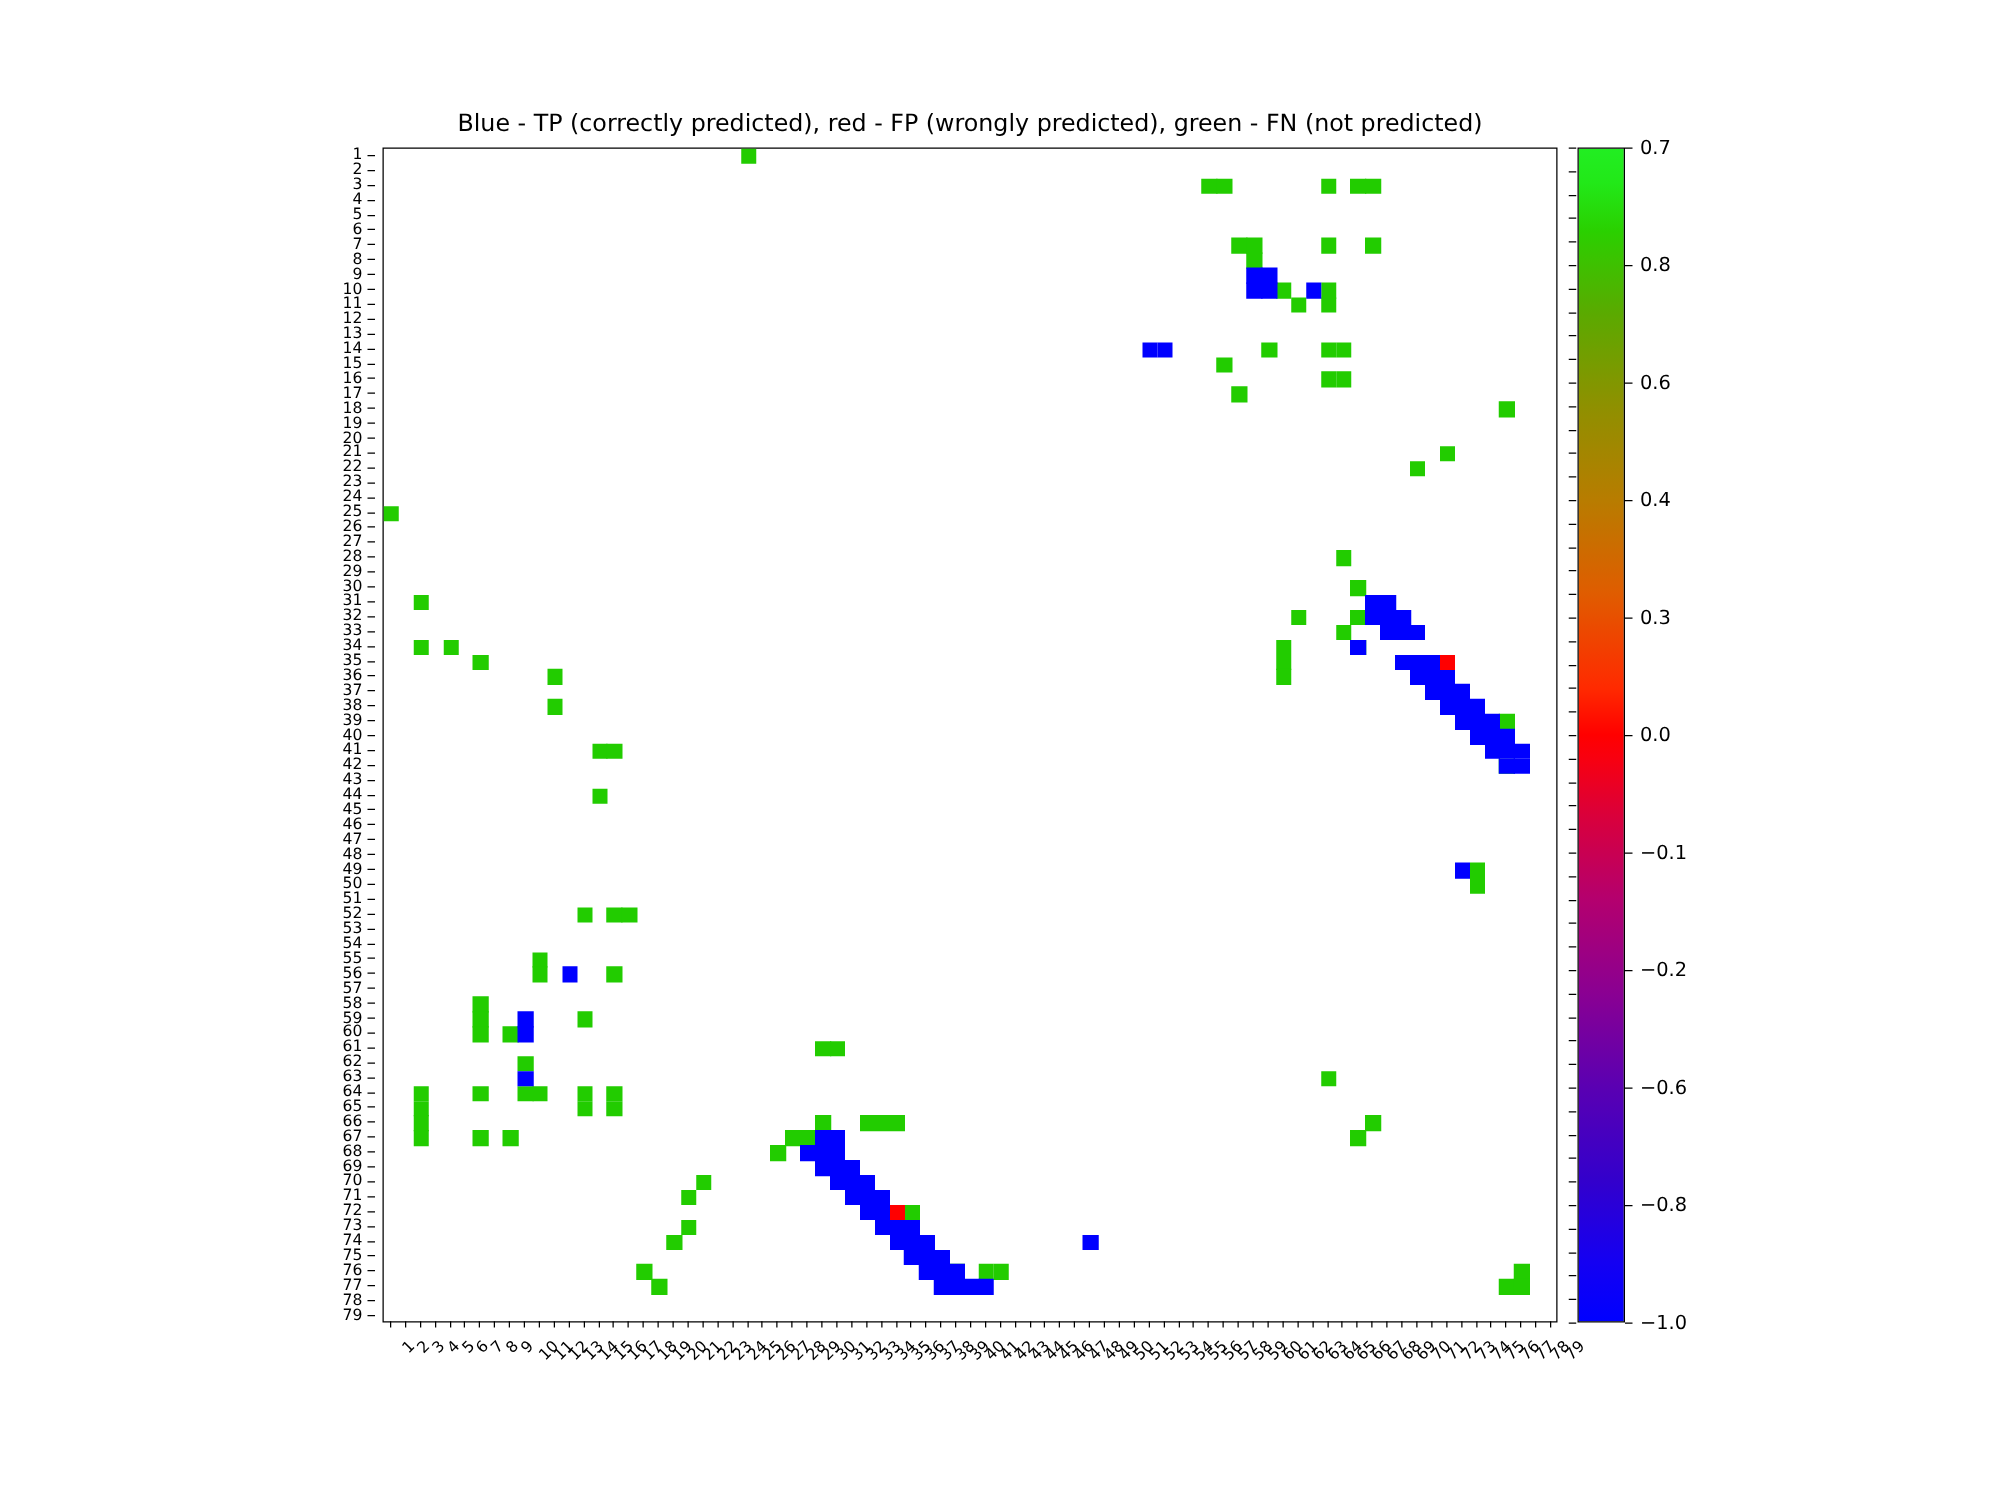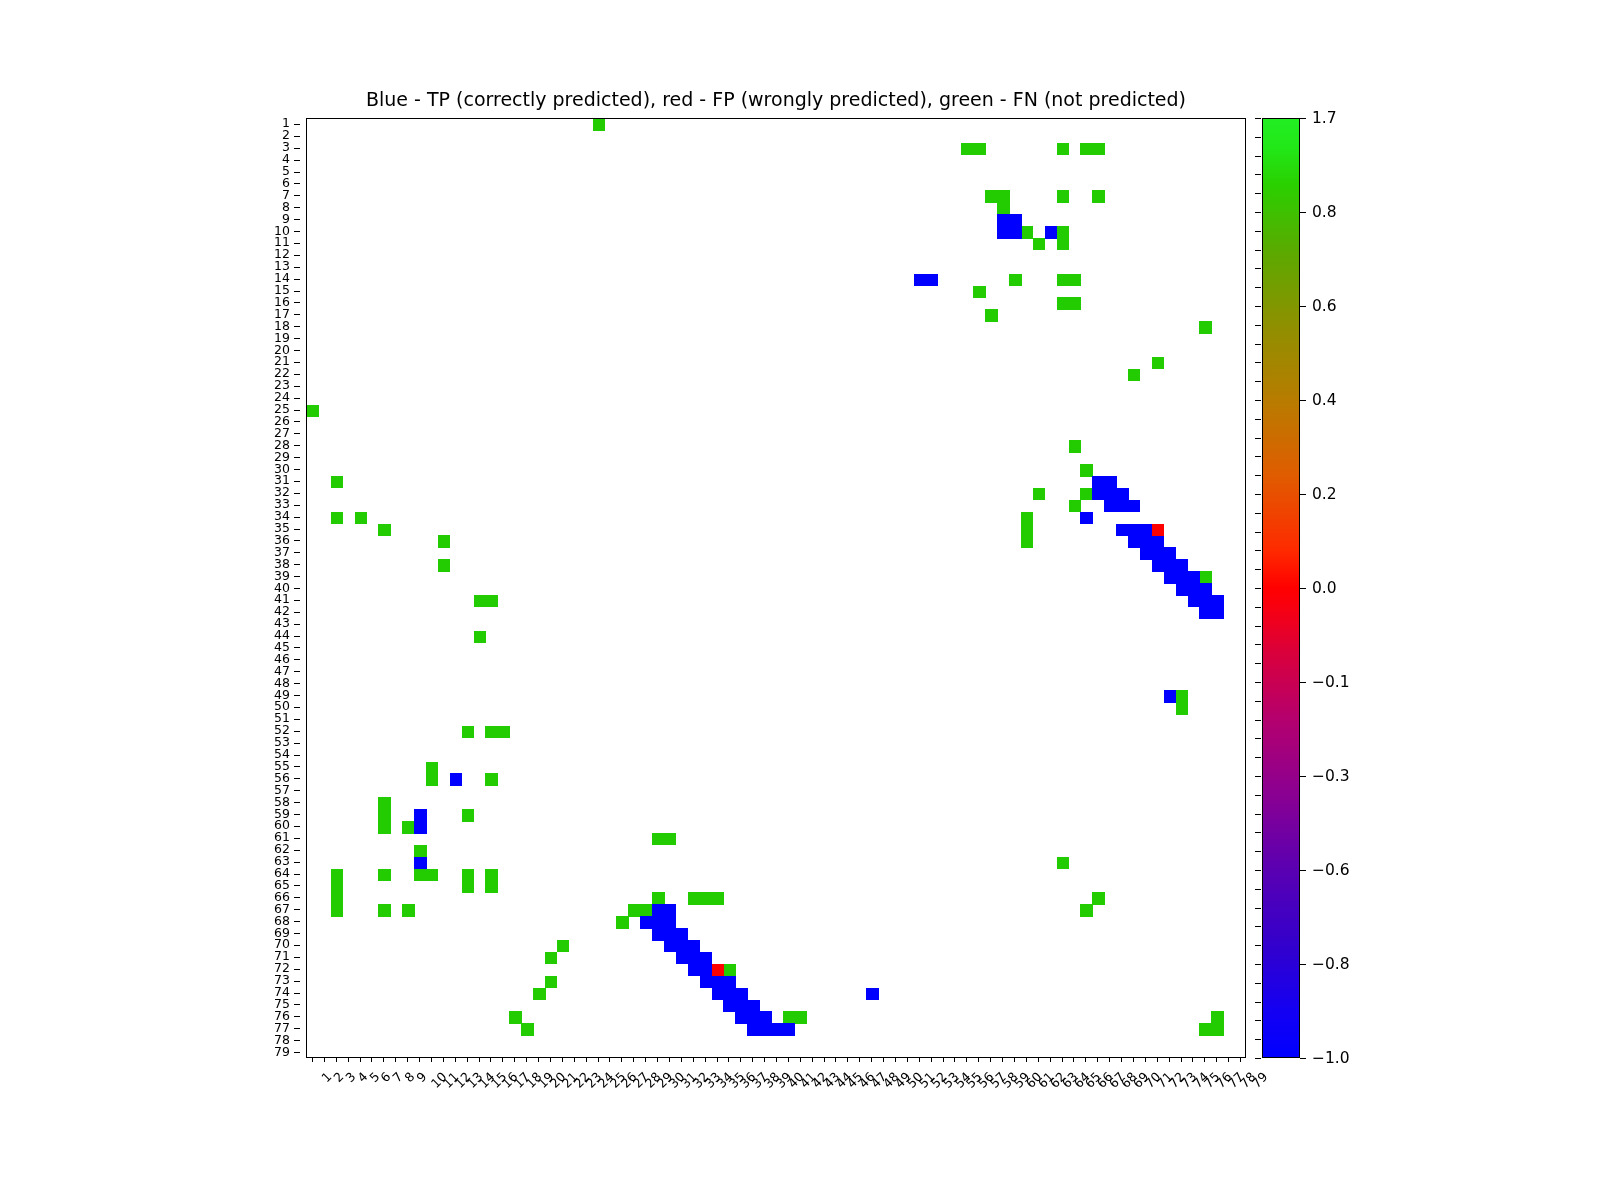--- a/index.html
+++ b/index.html
@@ -557,35 +557,35 @@
       <div class="xlab" style="left: 914.253px; top: 6px;">77</div>
       <div class="tick xtick" style="left: 922.152px; top: -6px;"></div>
       <div class="xlab" style="left: 926.152px; top: 6px;">78</div>
       <div class="tick xtick" style="left: 934.051px; top: -6px;"></div>
       <div class="xlab" style="left: 938.051px; top: 6px;">79</div>
     </div>
 
   <div id="cbar"></div>
   <div id="cbar-ticks">
       <div class="cbtick" style="top: 0px;"></div>
-      <div class="cblab" style="top: 0px;">1.7</div>
+      <div class="cblab" style="top: 0px;">0.7</div>
       <div class="cbtick" style="top: 94px;"></div>
       <div class="cblab" style="top: 94px;">0.8</div>
       <div class="cbtick" style="top: 188px;"></div>
       <div class="cblab" style="top: 188px;">0.6</div>
       <div class="cbtick" style="top: 282px;"></div>
       <div class="cblab" style="top: 282px;">0.4</div>
       <div class="cbtick" style="top: 376px;"></div>
-      <div class="cblab" style="top: 376px;">0.2</div>
+      <div class="cblab" style="top: 376px;">0.3</div>
       <div class="cbtick" style="top: 470px;"></div>
       <div class="cblab" style="top: 470px;">0.0</div>
       <div class="cbtick" style="top: 564px;"></div>
       <div class="cblab" style="top: 564px;">−0.1</div>
       <div class="cbtick" style="top: 658px;"></div>
-      <div class="cblab" style="top: 658px;">−0.3</div>
+      <div class="cblab" style="top: 658px;">−0.2</div>
       <div class="cbtick" style="top: 752px;"></div>
       <div class="cblab" style="top: 752px;">−0.6</div>
       <div class="cbtick" style="top: 846px;"></div>
       <div class="cblab" style="top: 846px;">−0.8</div>
       <div class="cbtick" style="top: 940px;"></div>
       <div class="cblab" style="top: 940px;">−1.0</div>
       <div class="cbminor" style="top: 0px;"></div>
       <div class="cbminor" style="top: 18.8px;"></div>
       <div class="cbminor" style="top: 37.6px;"></div>
       <div class="cbminor" style="top: 56.4px;"></div>

